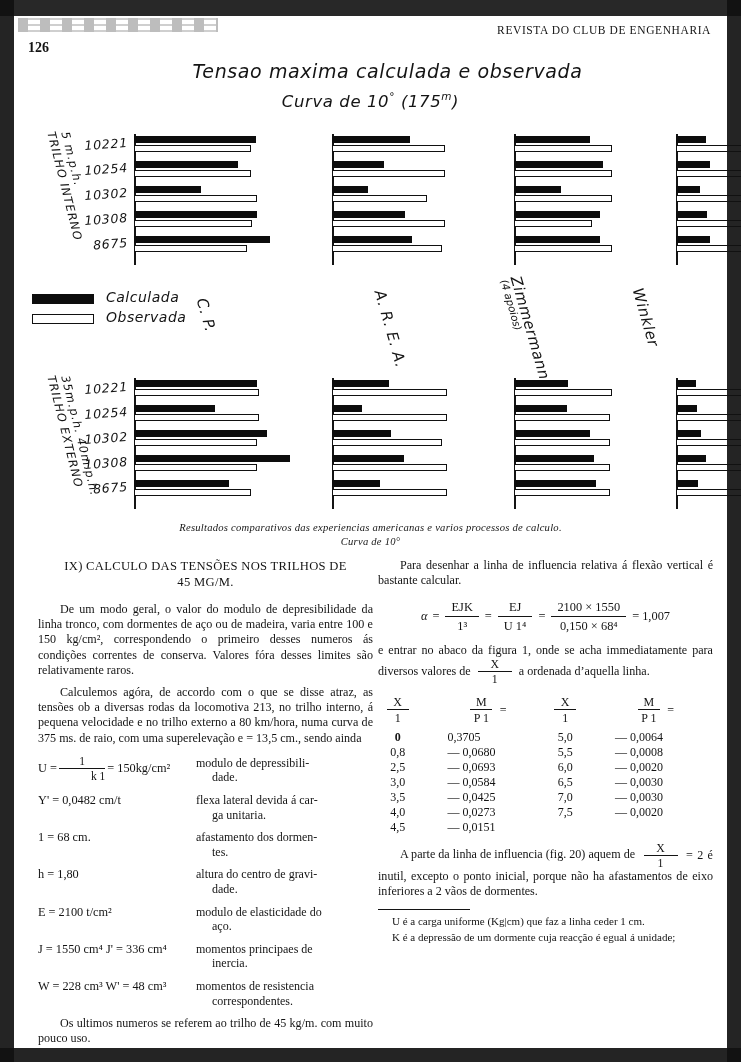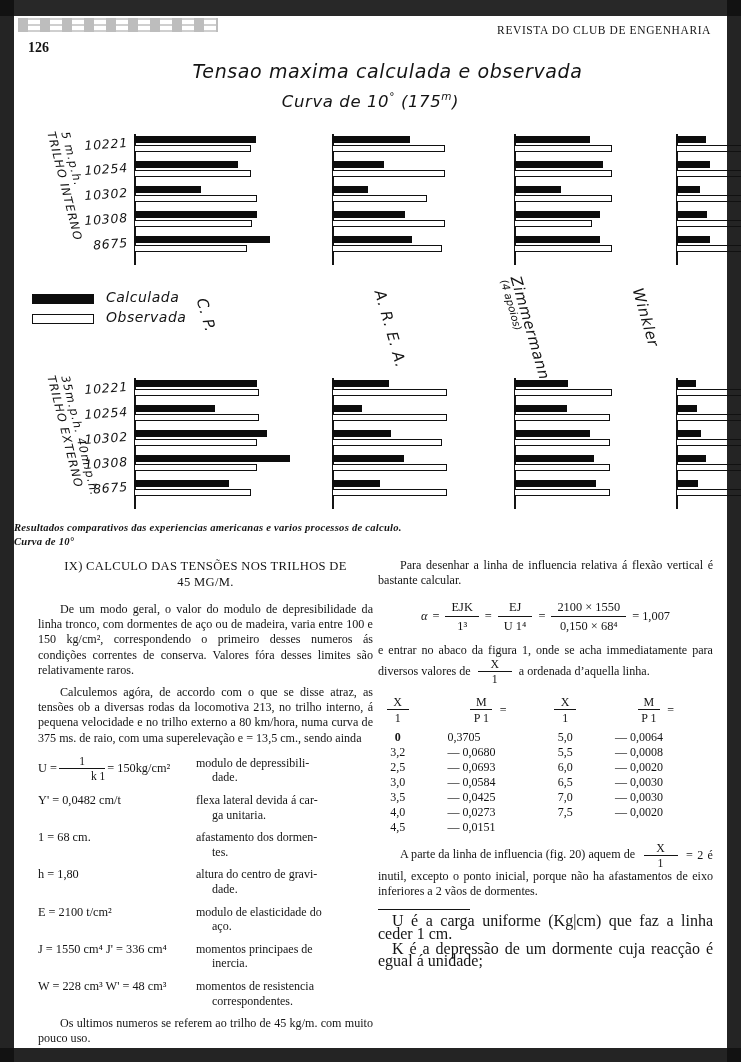--- a/index.html
+++ b/index.html
@@ -119,23 +119,23 @@
   .legend-swatch.calc { background: #0d0d0d; }
   .legend-swatch.obs { background: #fff; border: 1.4px solid #111; box-sizing: border-box; }
   .legend-text {
     position: absolute; left: 74px; top: -1px;
     font-family: "DejaVu Sans", sans-serif;
     font-style: italic; font-size: 14px; letter-spacing: .5px;
   }
 
   
   .figcaption {
-    position: absolute; left: 0; width: 713px; text-align: left;
+    position: absolute; left: 0; width: 713px; text-align: center;
     font-family: "Liberation Serif", serif;
-    font-style: italic; font-weight: 700; font-size: 10.6px;
+    font-style: italic; font-weight: 400; font-size: 10.6px;
     letter-spacing: .25px;
   }
 
   
   .col { position: absolute; width: 335px; font-size: 12.1px; line-height: 15.2px; }
   #col-left  { left: 24px;  top: 542px; }
   #col-right { left: 364px; top: 542px; }
 
   .sec-head {
     text-align: center; font-size: 12.6px; line-height: 16px;
@@ -195,21 +195,21 @@
   table.datatable td { text-align: center; padding: 0.4px 0; line-height: 14.2px; }
   table.datatable td.v { text-align: left; padding-left: 30px; }
   .thfrac { display: inline-block; text-align: center; }
   .thfrac .num { display: block; line-height: 12px; }
   .thfrac .bar-l { display: block; border-top: 1.2px solid #141414; width: 22px; margin: 1.5px auto; }
   .thfrac .den { display: block; line-height: 13px; }
   .thfrac.eqsign { position: relative; }
   .thfrac .trailing-eq { position: absolute; right: -14px; top: 7px; }
 
   
-  .footnote { margin-top: 10px; font-size: 16px; line-height: 12.4px; }
+  .footnote { margin-top: 10px; font-size: 11px; line-height: 12.4px; }
   .footnote .rule { border-top: 1.1px solid #141414; width: 92px; margin-bottom: 5px; }
   .footnote p { margin: 0 0 3px 0; text-indent: 14px; text-align: justify; }
 
   .bold { font-weight: 700; }
 </style>
 </head>
 <body>
 
 <div id="page">
 
@@ -479,21 +479,21 @@
           </tr>
         </thead>
         <tbody id="datatable-body">
             <tr>
               <td class="bold">0</td>
               <td class="v">0,3705</td>
               <td>5,0</td>
               <td class="v">— 0,0064</td>
             </tr>
             <tr>
-              <td>3,2</td>
+              <td>0,8</td>
               <td class="v">— 0,0680</td>
               <td>5,5</td>
               <td class="v">— 0,0008</td>
             </tr>
             <tr>
               <td>2,5</td>
               <td class="v">— 0,0693</td>
               <td>6,0</td>
               <td class="v">— 0,0020</td>
             </tr>

